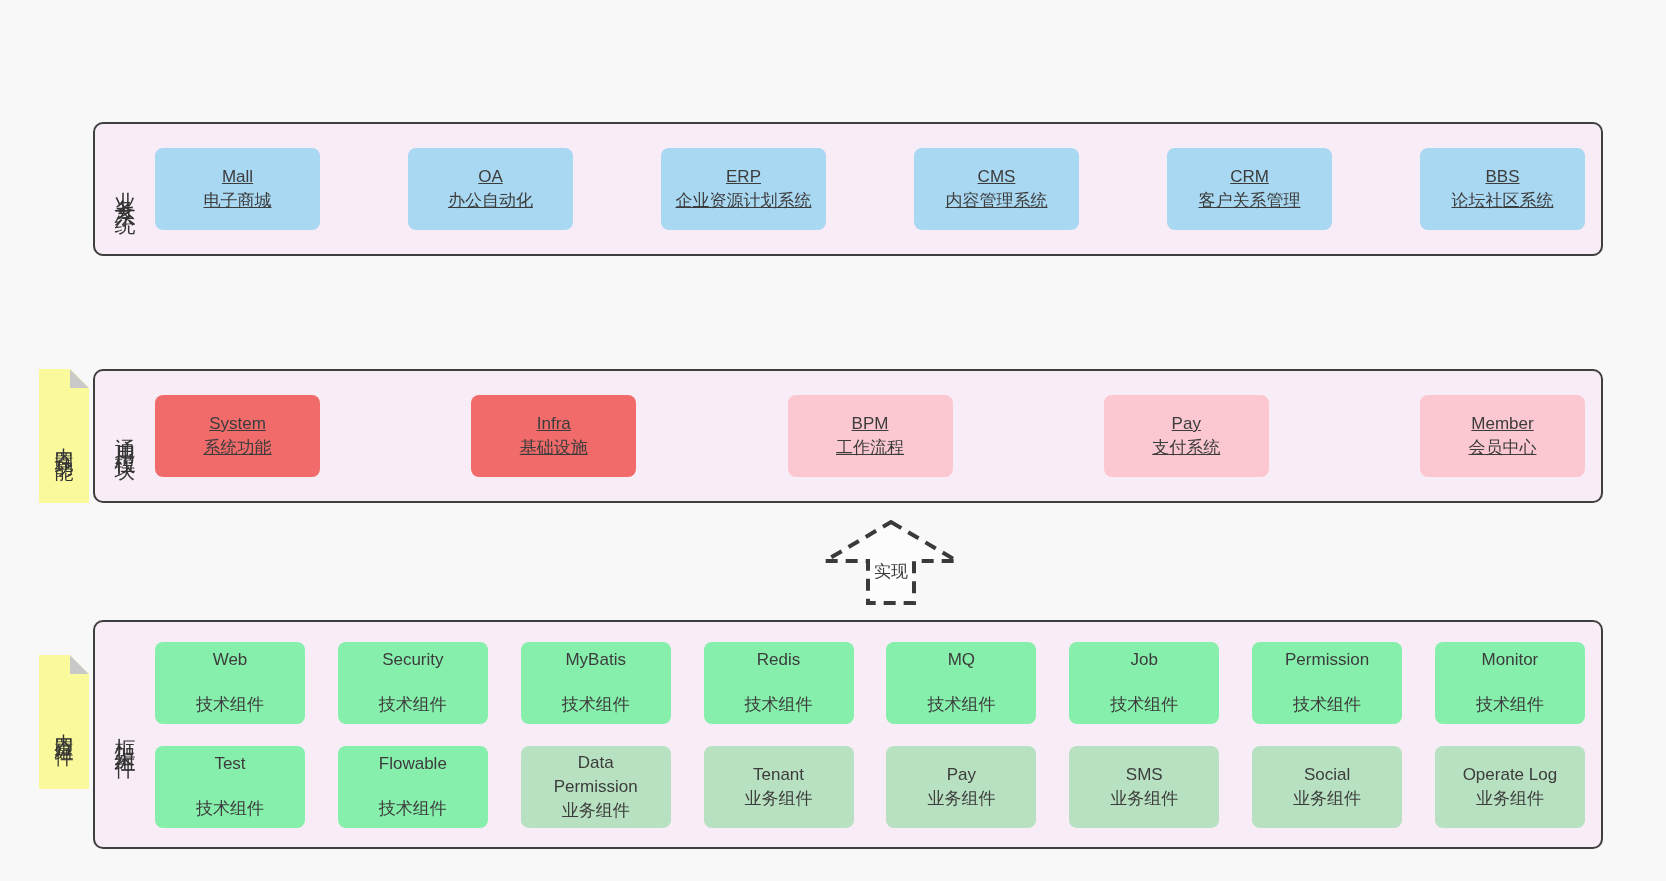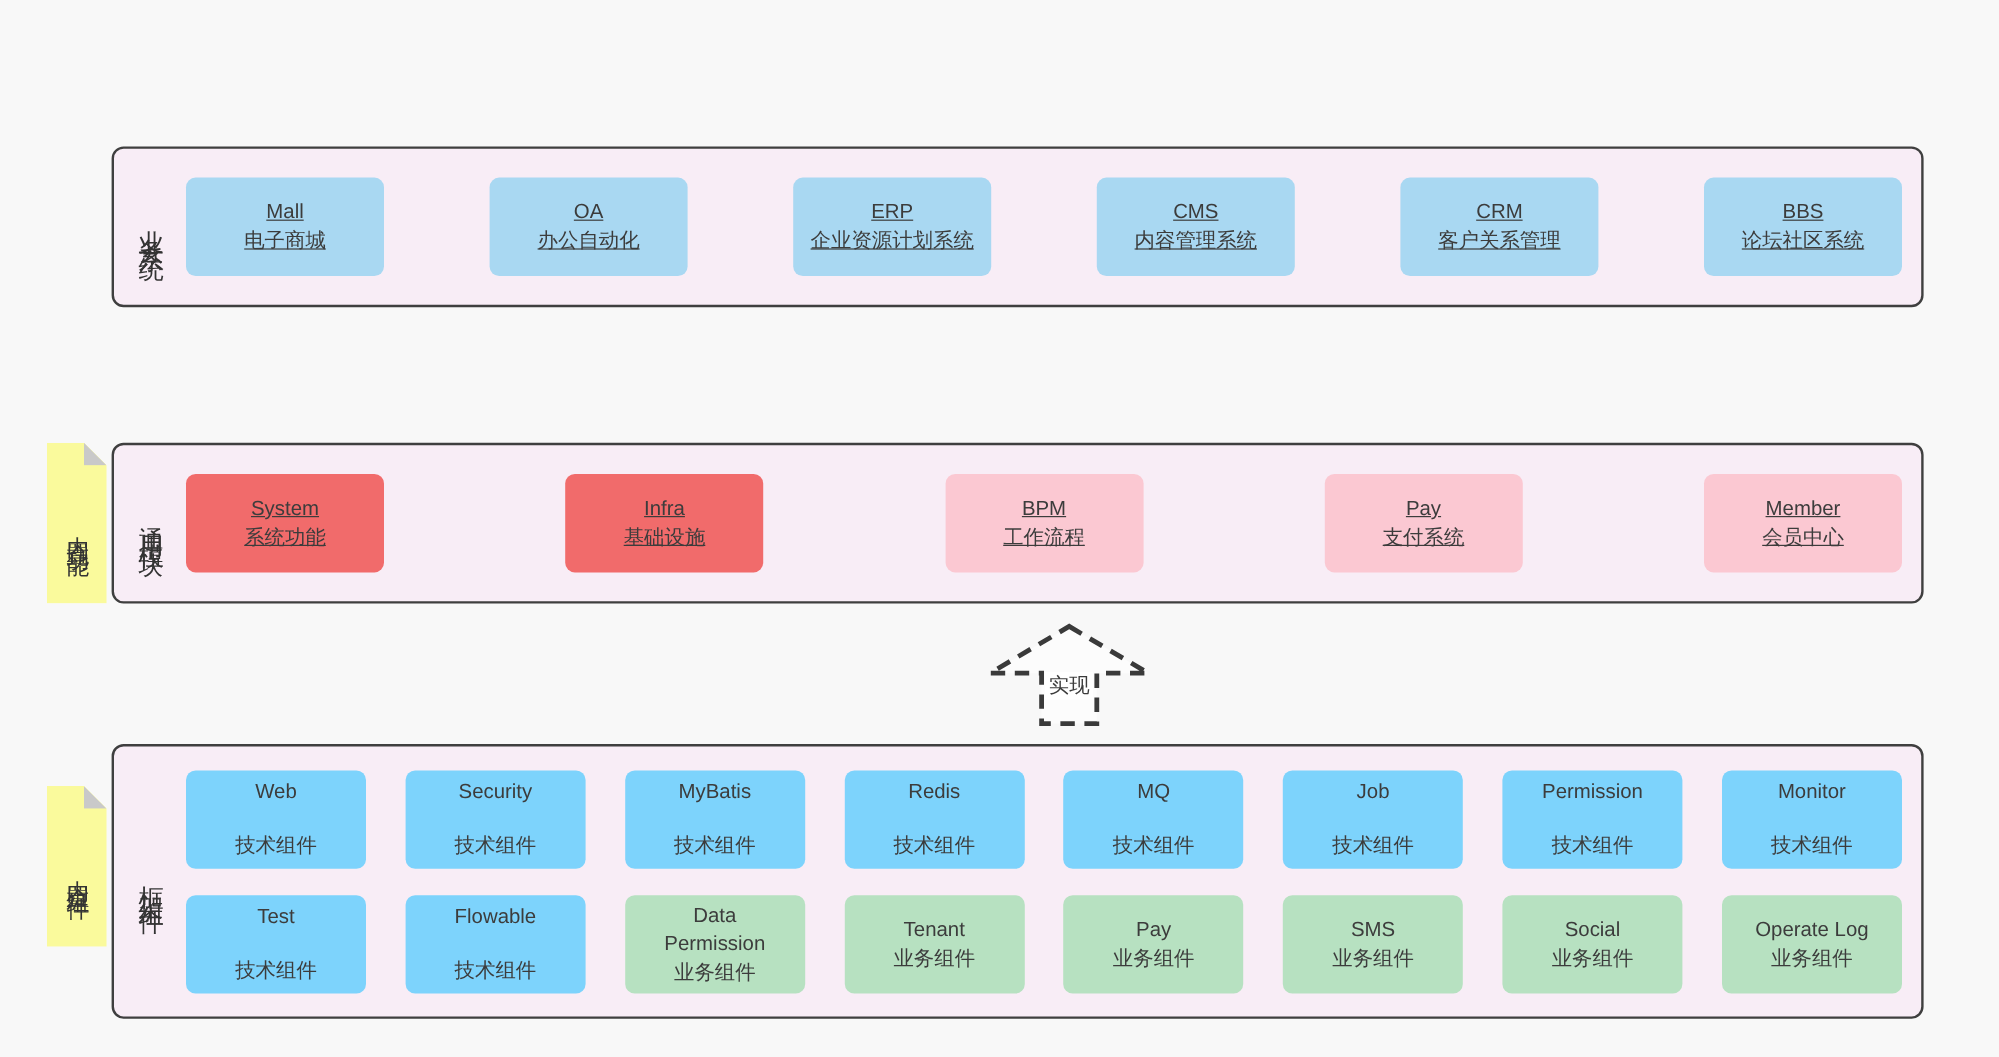--- a/index.html
+++ b/index.html
@@ -40,21 +40,21 @@
   .node {
     height:82px; border-radius:8px; box-sizing:border-box;
     display:flex; flex-direction:column; align-items:center; justify-content:center;
     text-align:center; font-size:17px; line-height:24px; padding:0 13px; color:#3c3c3c;
   }
   .w6 { width:165px;text-decoration:underline; }
   .w8 { width:150px; }
   .blue       { background:#a9d8f2; }
   .red        { background:#f16b6b; }
   .pink       { background:#fbc8d2;text-align:center; }
-  .green      { background:#7dd3fc;gap:21px; }
+  .green      { background:#86efac;gap:21px; }
   .lightgreen { background:#b7e1c1; }
 
   
   .note {
     position:absolute; width:50px; height:134px; background:#fafa9c;
     clip-path:polygon(0 0, calc(100% - 19px) 0, 100% 19px, 100% 100%, 0 100%);
     display:flex; align-items:center; justify-content:center;
   }
   .note::after {
     content:""; position:absolute; top:0; right:0; width:19px; height:19px;

